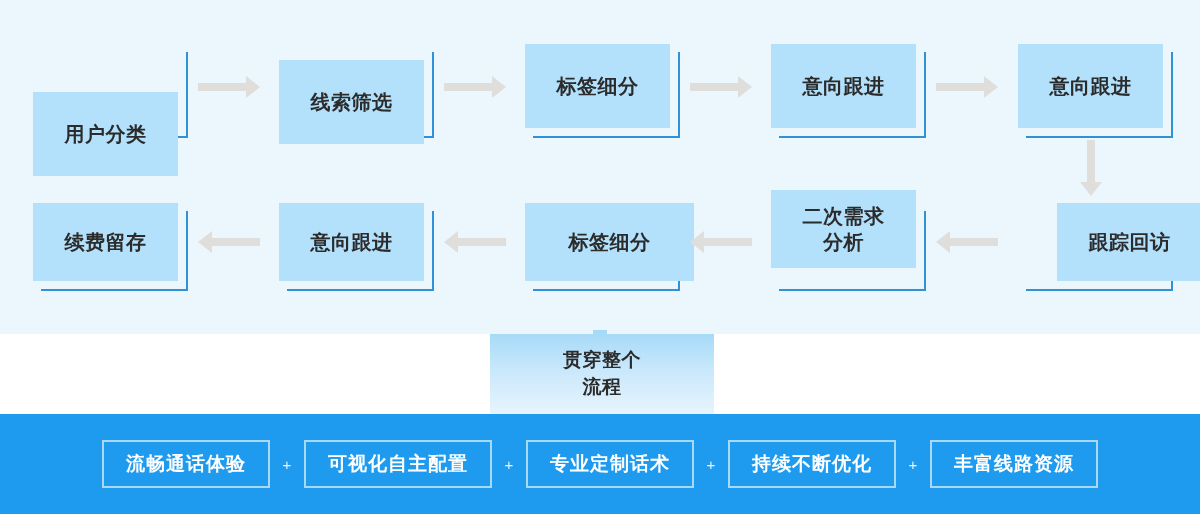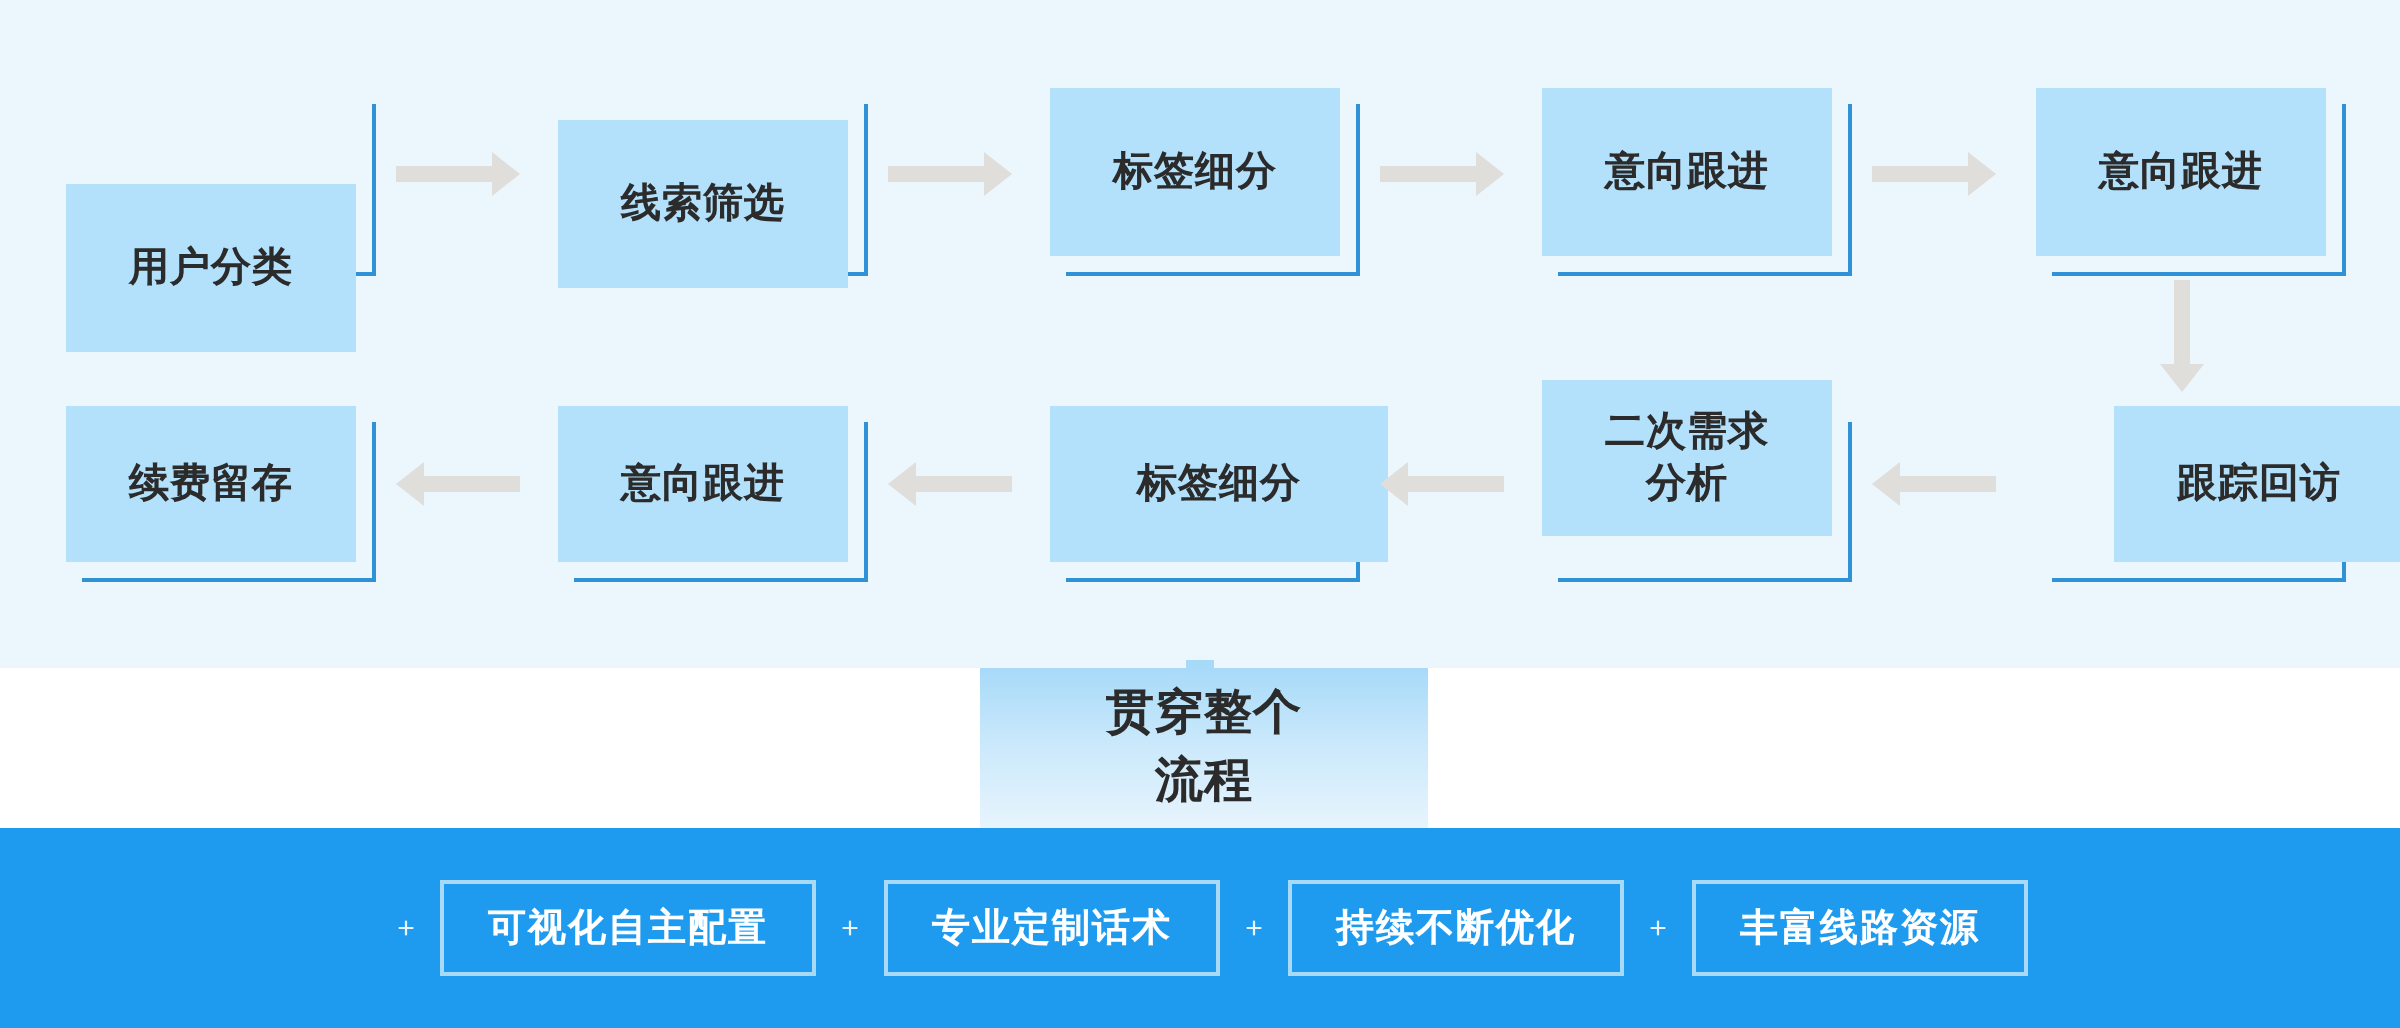--- a/index.html
+++ b/index.html
@@ -124,21 +124,21 @@
     position: absolute;
     left: 490px;
     top: 334px;
     width: 224px;
     height: 80px;
     background: linear-gradient(to bottom, #a7daf9 0%, #c9e8fb 45%, #e7f4fd 100%);
     display: flex;
     align-items: center;
     justify-content: center;
     text-align: center;
-    font-size: 24px;
+    font-size: 19px;
     font-weight: 700;
     color: #2b2b2b;
     line-height: 1.4;
     letter-spacing: 0.5px;
     z-index: 5;
   }
   .span-box .span-label { white-space: pre-line; }
   .span-nub {
     position: absolute;
     left: 593px;
@@ -279,20 +279,21 @@
     </div>
 
   <div class="span-nub"></div>
   <div class="span-box">
     <span class="span-label">贯穿整个
 流程</span>
   </div>
 
   <div class="bottom-bar">
     <div class="tag-strip" id="tag-strip">
+        <div class="tag">流畅通话体验</div>
         <span class="plus">+</span>
         <div class="tag">可视化自主配置</div>
         <span class="plus">+</span>
         <div class="tag">专业定制话术</div>
         <span class="plus">+</span>
         <div class="tag">持续不断优化</div>
         <span class="plus">+</span>
         <div class="tag">丰富线路资源</div>
       </div>
   </div>

